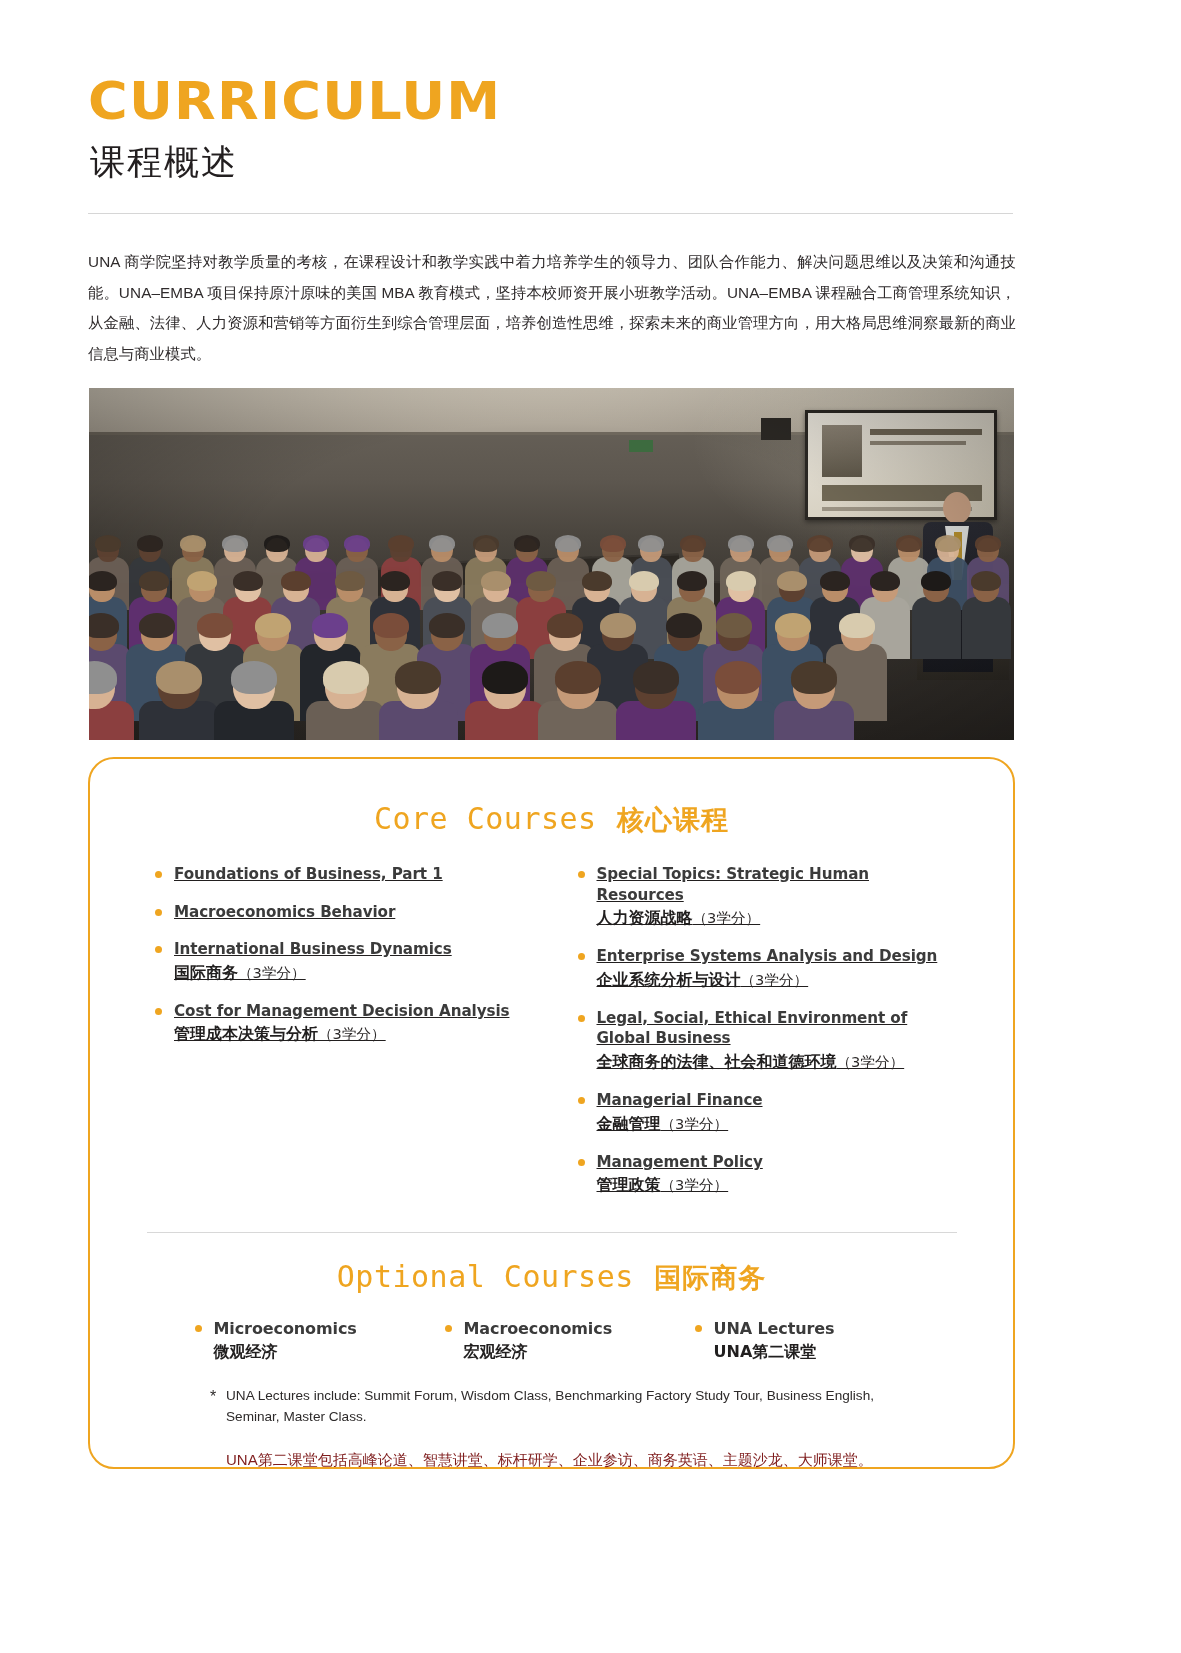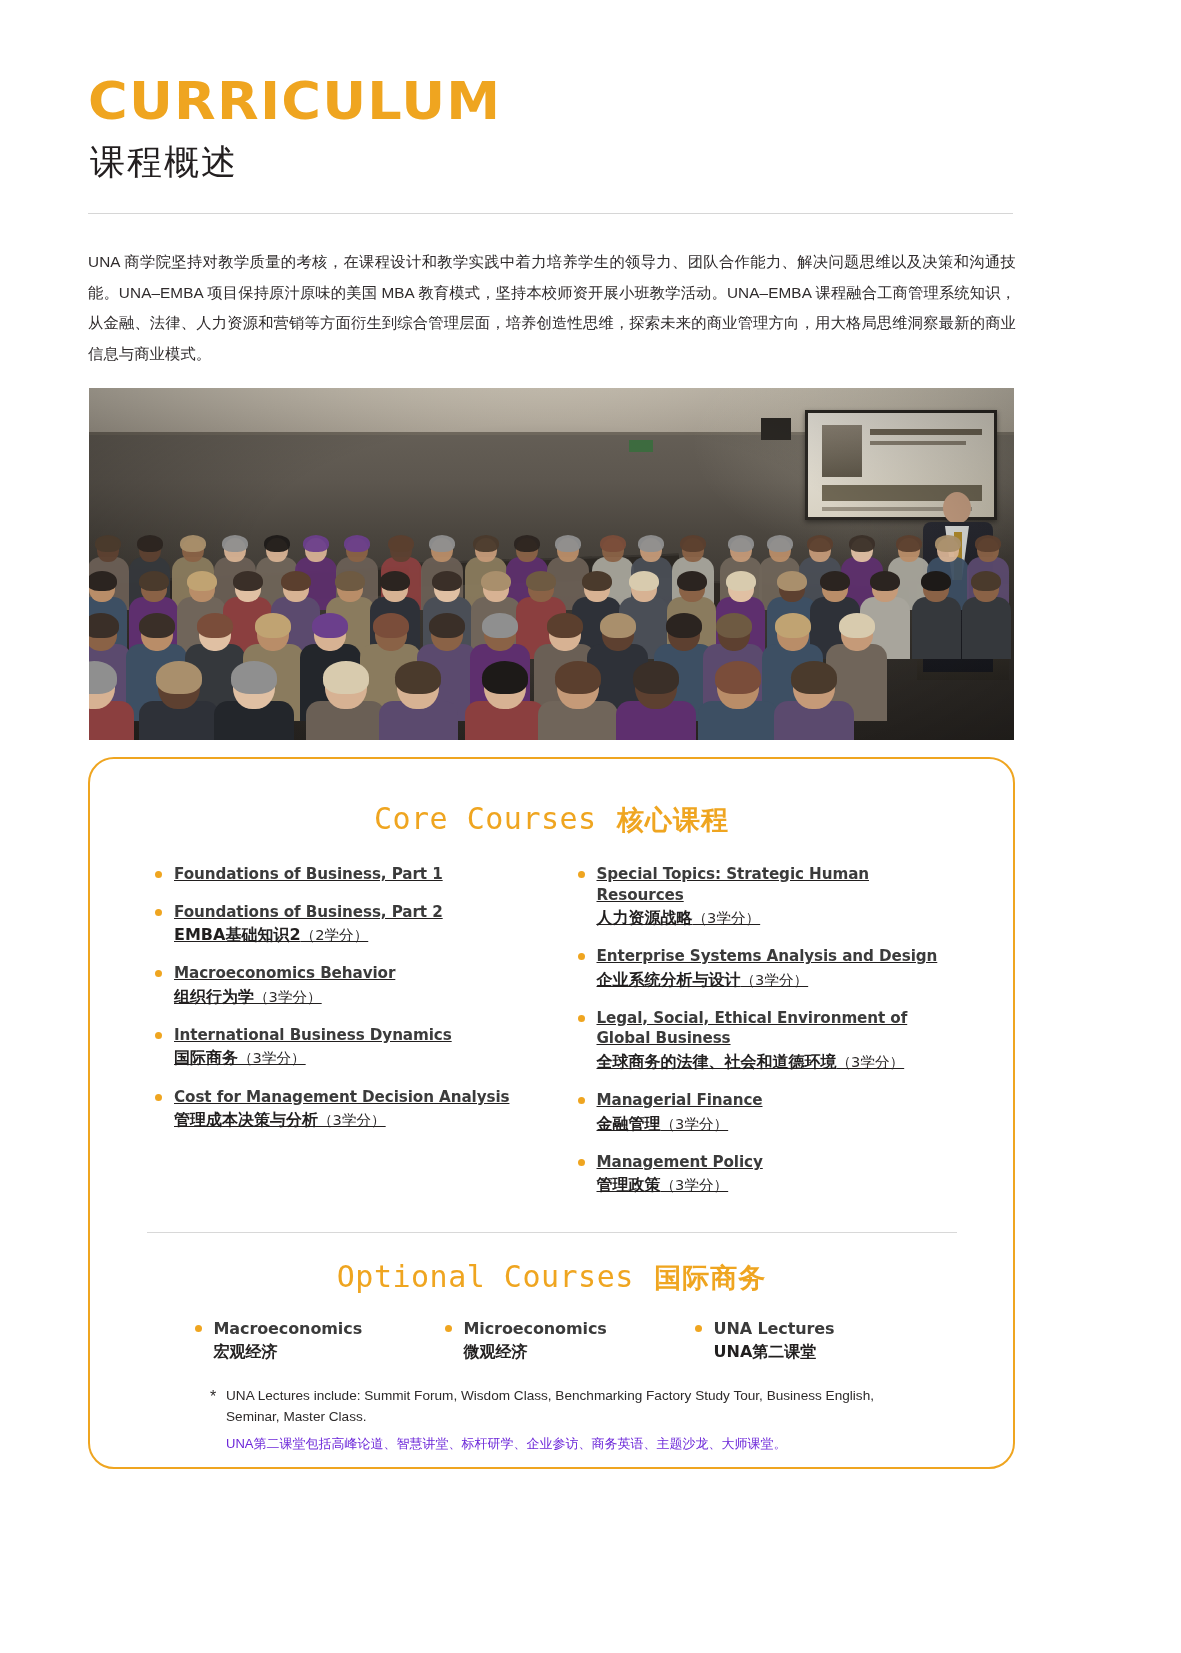--- a/index.html
+++ b/index.html
@@ -279,23 +279,23 @@
     color: #2d2a2a;
   }
   .footnote .star {
     position: absolute;
     left: -16px;
     top: 0px;
     font-size: 16px;
     color: #2d2a2a;
   }
   .footnote .cn-note {
-    margin-top: 7px;
-    font-size: 13px;
-    color: #6d28d9;
+    margin-top: 21px;
+    font-size: 15px;
+    color: #7f1d1d;
   }
 </style>
 </head>
 <body>
 
 <div class="page">
 
   <div class="header">
     <div class="title-en">CURRICULUM</div>
     <div class="title-cn">课程概述</div>
@@ -541,27 +541,21 @@
 
     <div class="course-cols">
 
       <div class="col left">
         <div class="course">
           <span class="dot"></span>
           <div class="en">Foundations of Business, Part 1</div>
         </div>
         <div class="course">
           <span class="dot"></span>
-          <div class="en">Foundations of Business, Part 2</div>
-          <div class="cn"><span>EMBA基础知识2</span><span class="credits">（2学分）</span></div>
-        </div>
-        <div class="course">
-          <span class="dot"></span>
           <div class="en">Macroeconomics Behavior</div>
-          <div class="cn"><span>组织行为学</span><span class="credits">（3学分）</span></div>
         </div>
         <div class="course">
           <span class="dot"></span>
           <div class="en">International Business Dynamics</div>
           <div class="cn"><span>国际商务</span><span class="credits">（3学分）</span></div>
         </div>
         <div class="course">
           <span class="dot"></span>
           <div class="en">Cost for Management Decision Analysis</div>
           <div class="cn"><span>管理成本决策与分析</span><span class="credits">（3学分）</span></div>
@@ -599,32 +593,32 @@
     </div>
 
     <div class="divider"></div>
 
     <div class="section-title optional-title">
       <span class="en">Optional Courses</span>
       <span class="cn">国际商务</span>
     </div>
 
     <div class="optional-list">
+      <div class="course">
+        <span class="dot"></span>
+        <div class="en">Microeconomics</div>
+        <div class="cn">微观经济</div>
+      </div>
       <div class="course">
         <span class="dot"></span>
         <div class="en">Macroeconomics</div>
         <div class="cn">宏观经济</div>
       </div>
       <div class="course">
         <span class="dot"></span>
-        <div class="en">Microeconomics</div>
-        <div class="cn">微观经济</div>
-      </div>
-      <div class="course">
-        <span class="dot"></span>
         <div class="en">UNA Lectures</div>
         <div class="cn">UNA第二课堂</div>
       </div>
     </div>
 
     <div class="footnote">
       <span class="star">*</span>
       <div>UNA Lectures include: Summit Forum, Wisdom Class, Benchmarking Factory Study Tour, Business English, Seminar, Master Class.</div>
       <div class="cn-note">UNA第二课堂包括高峰论道、智慧讲堂、标杆研学、企业参访、商务英语、主题沙龙、大师课堂。</div>
     </div>

